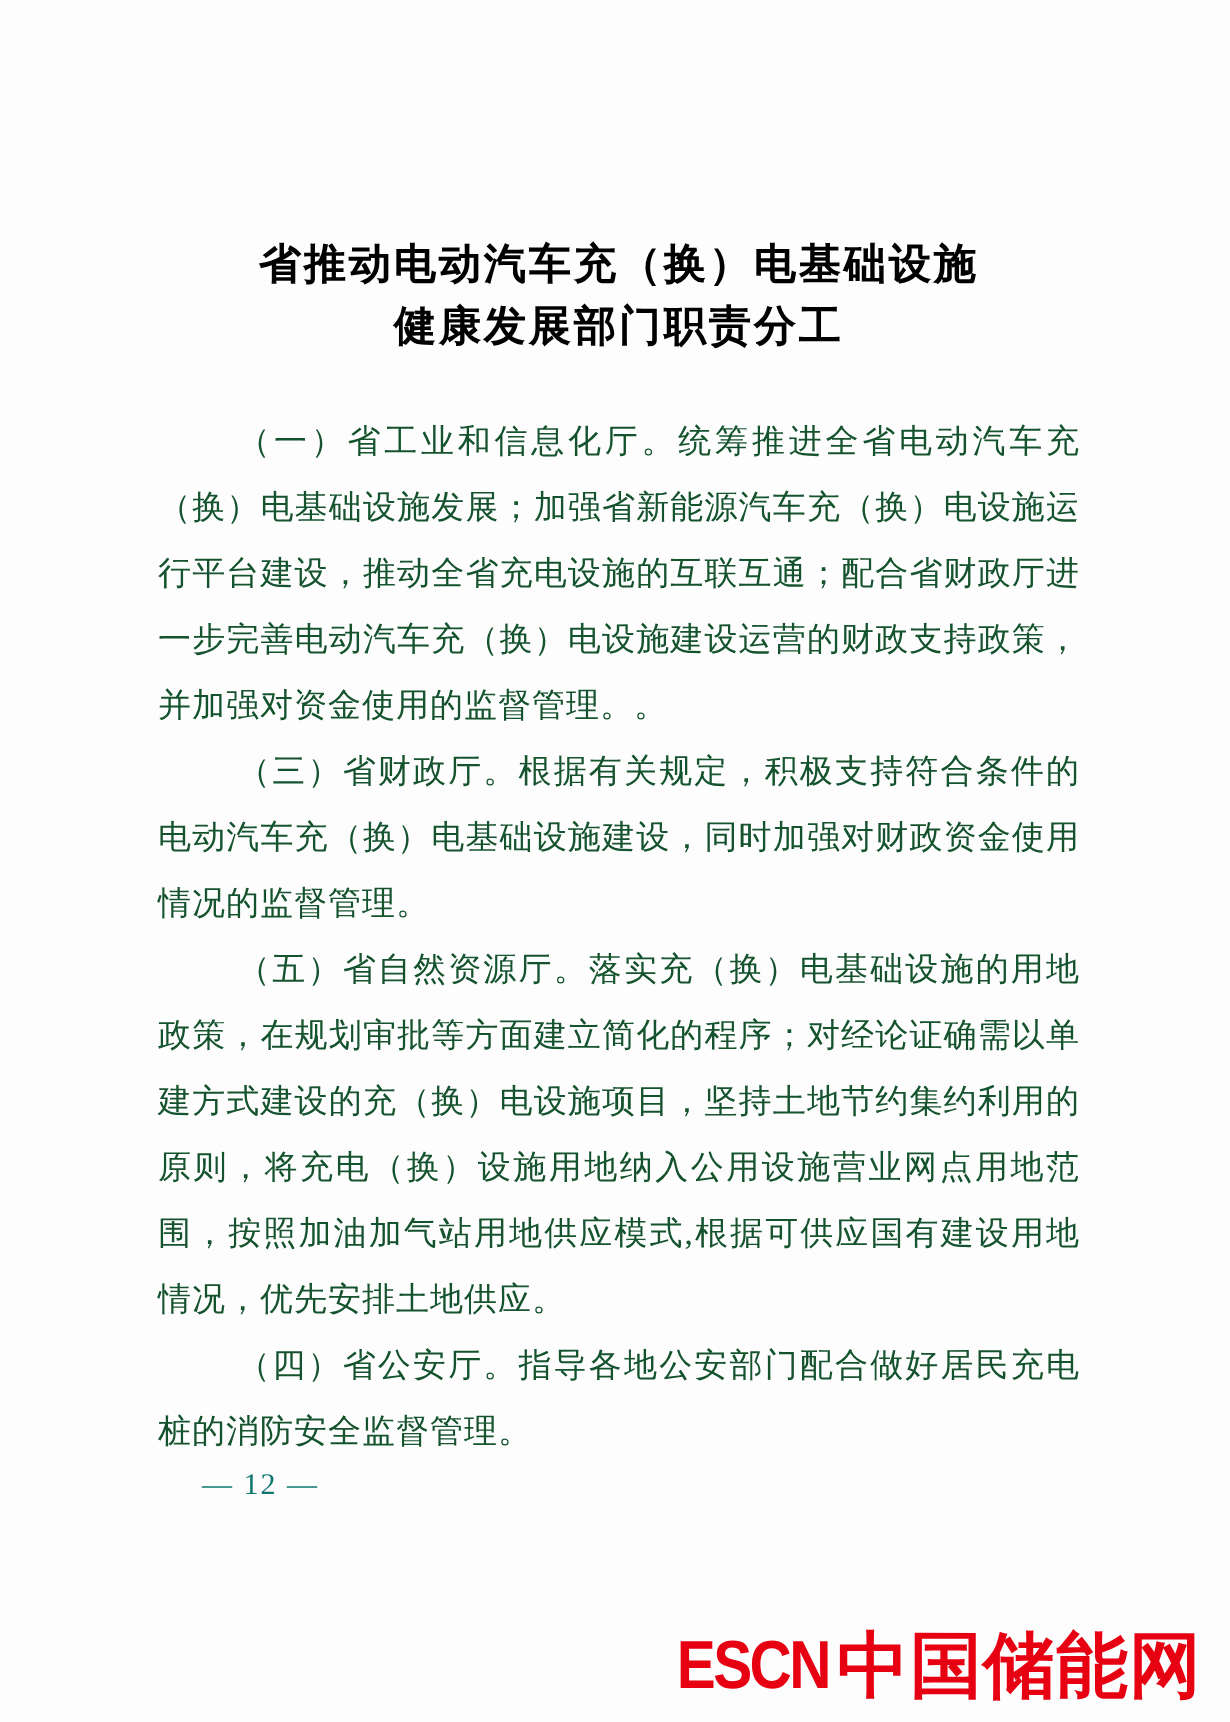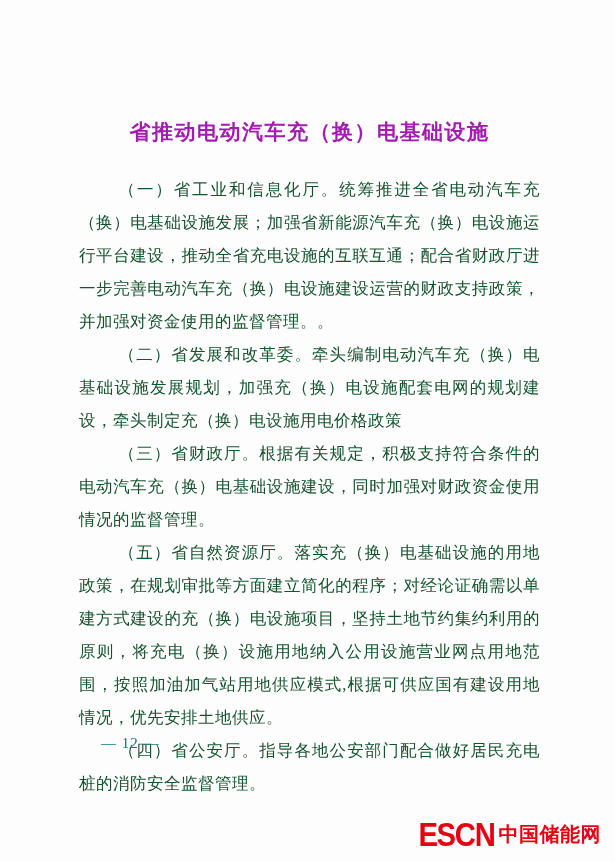--- a/index.html
+++ b/index.html
@@ -19,21 +19,21 @@
     left: 79px;
     top: 0;
     width: 461px;
   }
   .title {
     margin: 117px 0 0 0;
     text-align: center;
     font-size: 21px;
     line-height: 31px;
     font-weight: bold;
-    color: #a21caf;
+    color: #000000;
     letter-spacing: 1.5px;
   }
   .title .title-line {
     display: block;
   }
   .body-text {
     margin-top: 25px;
   }
   .body-text p {
     margin: 0;
@@ -67,35 +67,35 @@
     display: inline-block;
     font-size: 34px;
     letter-spacing: -1.5px;
     transform: scaleX(0.86);
     transform-origin: center right;
     margin-right: 4px;
     line-height: 1;
   }
   .logo-cn {
     display: inline-block;
-    font-size: 20px;
+    font-size: 36px;
     line-height: 1;
     letter-spacing: 0.5px;
   }
 </style>
 </head>
 <body>
 
 <div class="page">
   <h1 class="title">
     <span class="title-line">省推动电动汽车充（换）电基础设施</span>
+    <span class="title-line">健康发展部门职责分工</span>
   </h1>
   <div class="body-text">
     <p>（一）省工业和信息化厅。统筹推进全省电动汽车充（换）电基础设施发展；加强省新能源汽车充（换）电设施运行平台建设，推动全省充电设施的互联互通；配合省财政厅进一步完善电动汽车充（换）电设施建设运营的财政支持政策，并加强对资金使用的监督管理。。</p>
-    <p>（二）省发展和改革委。牵头编制电动汽车充（换）电基础设施发展规划，加强充（换）电设施配套电网的规划建设，牵头制定充（换）电设施用电价格政策</p>
     <p>（三）省财政厅。根据有关规定，积极支持符合条件的电动汽车充（换）电基础设施建设，同时加强对财政资金使用情况的监督管理。</p>
     <p>（五）省自然资源厅。落实充（换）电基础设施的用地政策，在规划审批等方面建立简化的程序；对经论证确需以单建方式建设的充（换）电设施项目，坚持土地节约集约利用的原则，将充电（换）设施用地纳入公用设施营业网点用地范围，按照加油加气站用地供应模式,根据可供应国有建设用地情况，优先安排土地供应。</p>
     <p>（四）省公安厅。指导各地公安部门配合做好居民充电桩的消防安全监督管理。</p>
   </div>
 </div>
 
 <div class="page-number">— 12 —</div>
 
 <div class="logo">
   <span class="logo-en">ESCN</span>

